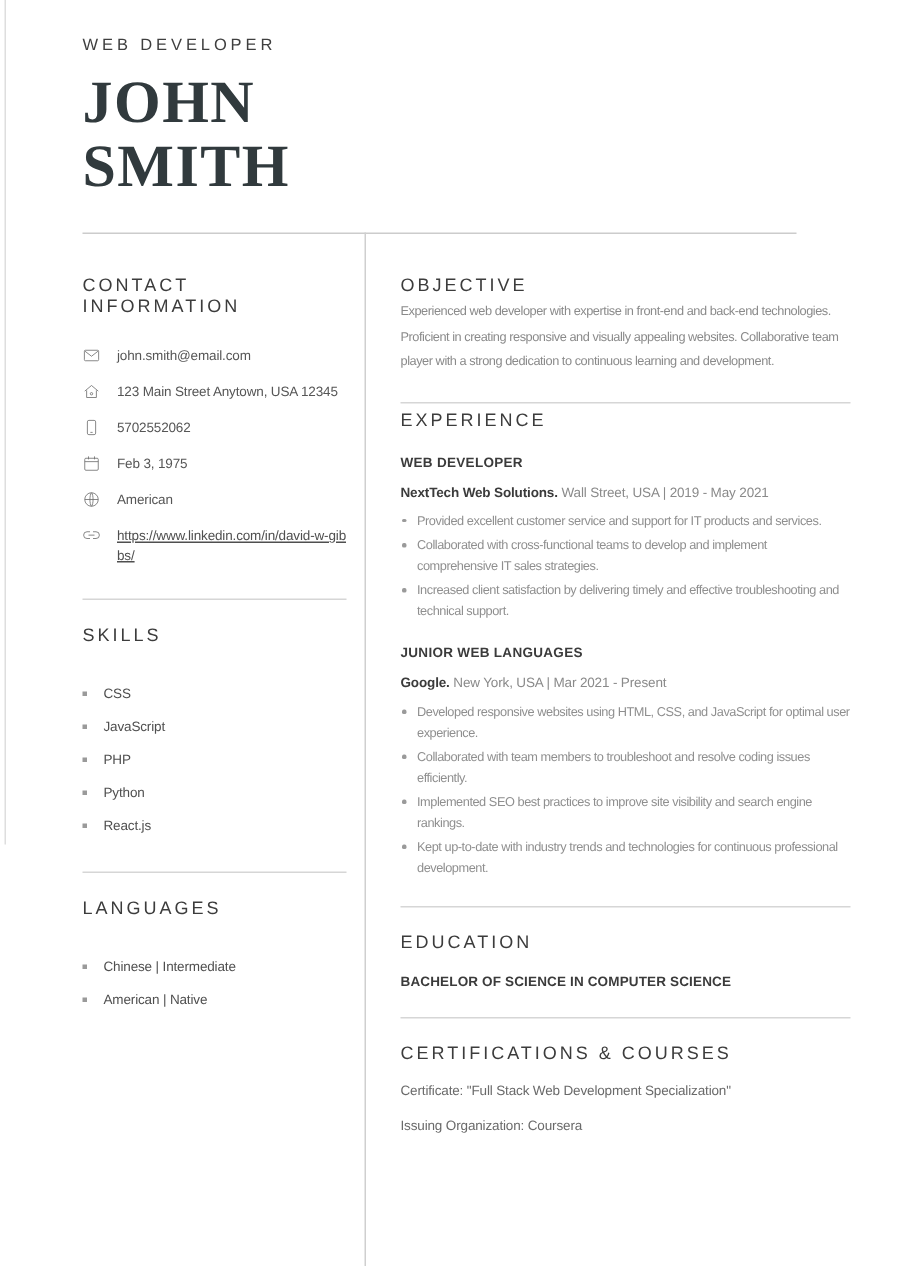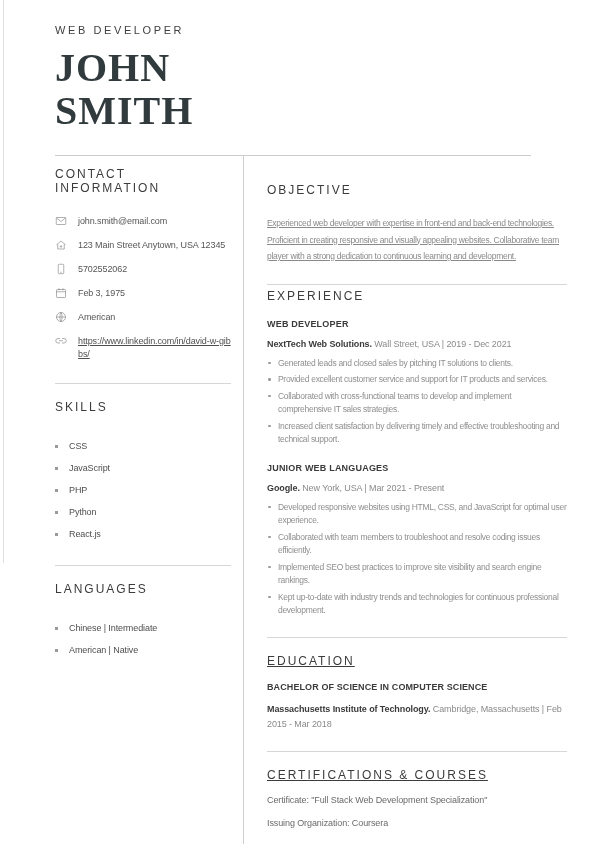--- a/index.html
+++ b/index.html
@@ -12,51 +12,51 @@
   .header{position:absolute;left:55px;top:24px;}
   .role{font-size:11px;letter-spacing:2.6px;color:#3f3f3f;margin:0 0 10px 0;}
   .name{font-family:"Liberation Serif","DejaVu Serif",serif;font-weight:700;font-size:40px;
         line-height:43px;color:#313a3d;letter-spacing:1px;margin:0;}
   .top-rule{position:absolute;left:55px;top:155px;width:476px;height:1px;background:#cccccc;}
   .v-divider{position:absolute;left:243px;top:155px;width:1px;height:689px;background:#cfcfcf;}
   
   .section-h{font-size:12px;font-weight:400;letter-spacing:2px;color:#3c3c3c;margin:0;}
   .col-rule{height:1px;background:#d6d6d6;border:none;margin:0;}
   
-  .left-col{position:absolute;left:55px;top:167px;width:176px;}
+  .left-col{position:absolute;left:55px;top:183px;width:176px;}
   .contact-list{margin-top:20px;}
   .c-row{display:flex;align-items:flex-start;margin-bottom:11px;}
   .c-ico{flex:0 0 13px;width:13px;height:13px;margin-right:10px;margin-top:0px;}
   .c-ico svg{display:block;width:12px;height:12px;stroke:#6e6e6e;fill:none;stroke-width:1.1;}
   .c-txt{font-size:9px;color:#565656;line-height:13px;letter-spacing:-0.1px;}
   a.c-link{color:#4f4f4f;text-decoration:underline;overflow-wrap:anywhere;word-break:break-all;}
   .left-rule1{margin:22px 0 0 0;}
   .skills-block,.lang-block{margin-top:16px;}
   .li-row{display:flex;align-items:center;margin-top:13px;}
   .li-row:first-of-type{margin-top:28px;}
   .sq{width:3px;height:3px;background:#9a9a9a;margin-right:11px;flex:0 0 3px;}
   .li-txt{font-size:9px;color:#4f4f4f;letter-spacing:-0.1px;line-height:9px;}
   .left-rule2{margin:26px 0 0 0;}
   
   .right-col{position:absolute;left:267px;top:183px;width:300px;}
   .body-txt{font-size:8.5px;letter-spacing:-0.3px;color:#8a8a8a;line-height:16.5px;}
-  .objective-p{margin:18px 0 0 0;text-decoration:underline;}
+  .objective-p{margin:2px 0 0 0;}
   .r-rule{margin-top:19px;}
   .exp-h{margin-top:4px;}
   .job{margin-top:16px;}
   .job-title{font-size:9px;font-weight:700;color:#3b3b3b;letter-spacing:0.2px;margin:0 0 10px 0;}
   .job-line{font-size:9px;letter-spacing:-0.1px;margin:0 0 8px 0;}
   .bold-dark{font-weight:700;color:#3b3b3b;}
   .meta-gray{color:#8a8a8a;}
   .bullets{margin:0;}
   .bullet{position:relative;padding-left:11px;font-size:8.5px;letter-spacing:-0.3px;
           color:#8f8f8f;line-height:13.5px;margin-bottom:3px;}
   .bullet .dot{position:absolute;left:1px;top:5px;width:2.5px;height:2.5px;border-radius:50%;
           background:#9a9a9a;}
-  .edu-h,.cert-h{margin-top:16px;text-decoration:underline;}
+  .edu-h,.cert-h{margin-top:16px;}
   .edu-degree{font-size:9px;font-weight:700;color:#3b3b3b;letter-spacing:0.1px;margin:14px 0 0 0;}
   .edu-line{font-size:9px;line-height:15px;letter-spacing:-0.1px;margin:10px 0 0 0;}
   .cert-line{font-size:9px;color:#6a6a6a;letter-spacing:-0.1px;margin:13px 0 0 0;}
 </style>
 </head>
 <body>
 
 <div class="page">
   <div class="edge-line"></div>
 
@@ -177,24 +177,23 @@
     <p class="body-txt objective-p">Experienced web developer with expertise in front-end and back-end technologies. Proficient in creating responsive and visually appealing websites. Collaborative team player with a strong dedication to continuous learning and development.</p>
 
     <hr class="col-rule r-rule">
 
     <h2 class="section-h exp-h">EXPERIENCE</h2>
 
     <div class="job">
       <p class="job-title">WEB DEVELOPER</p>
       <p class="job-line">
         <span class="bold-dark">NextTech Web Solutions.</span>
-        <span class="meta-gray">Wall Street, USA | 2019 - Dec 2021</span>
+        <span class="meta-gray">Wall Street, USA | 2019 - May 2021</span>
       </p>
       <div class="bullets">
-        <div class="bullet"><span class="dot"></span><span>Generated leads and closed sales by pitching IT solutions to clients.</span></div>
         <div class="bullet"><span class="dot"></span><span>Provided excellent customer service and support for IT products and services.</span></div>
         <div class="bullet"><span class="dot"></span><span>Collaborated with cross-functional teams to develop and implement comprehensive IT sales strategies.</span></div>
         <div class="bullet"><span class="dot"></span><span>Increased client satisfaction by delivering timely and effective troubleshooting and technical support.</span></div>
       </div>
     </div>
 
     <div class="job">
       <p class="job-title">JUNIOR WEB LANGUAGES</p>
       <p class="job-line">
         <span class="bold-dark">Google.</span>
@@ -205,24 +204,20 @@
         <div class="bullet"><span class="dot"></span><span>Collaborated with team members to troubleshoot and resolve coding issues efficiently.</span></div>
         <div class="bullet"><span class="dot"></span><span>Implemented SEO best practices to improve site visibility and search engine rankings.</span></div>
         <div class="bullet"><span class="dot"></span><span>Kept up-to-date with industry trends and technologies for continuous professional development.</span></div>
       </div>
     </div>
 
     <hr class="col-rule r-rule">
 
     <h2 class="section-h edu-h">EDUCATION</h2>
     <p class="edu-degree">BACHELOR OF SCIENCE IN COMPUTER SCIENCE</p>
-    <p class="edu-line">
-      <span class="bold-dark">Massachusetts Institute of Technology.</span>
-      <span class="meta-gray">Cambridge, Massachusetts | Feb 2015 - Mar 2018</span>
-    </p>
 
     <hr class="col-rule r-rule">
 
     <h2 class="section-h cert-h">CERTIFICATIONS &amp; COURSES</h2>
     <p class="cert-line">Certificate: "Full Stack Web Development Specialization"</p>
     <p class="cert-line">Issuing Organization: Coursera</p>
 
   </div>
 </div>
 

